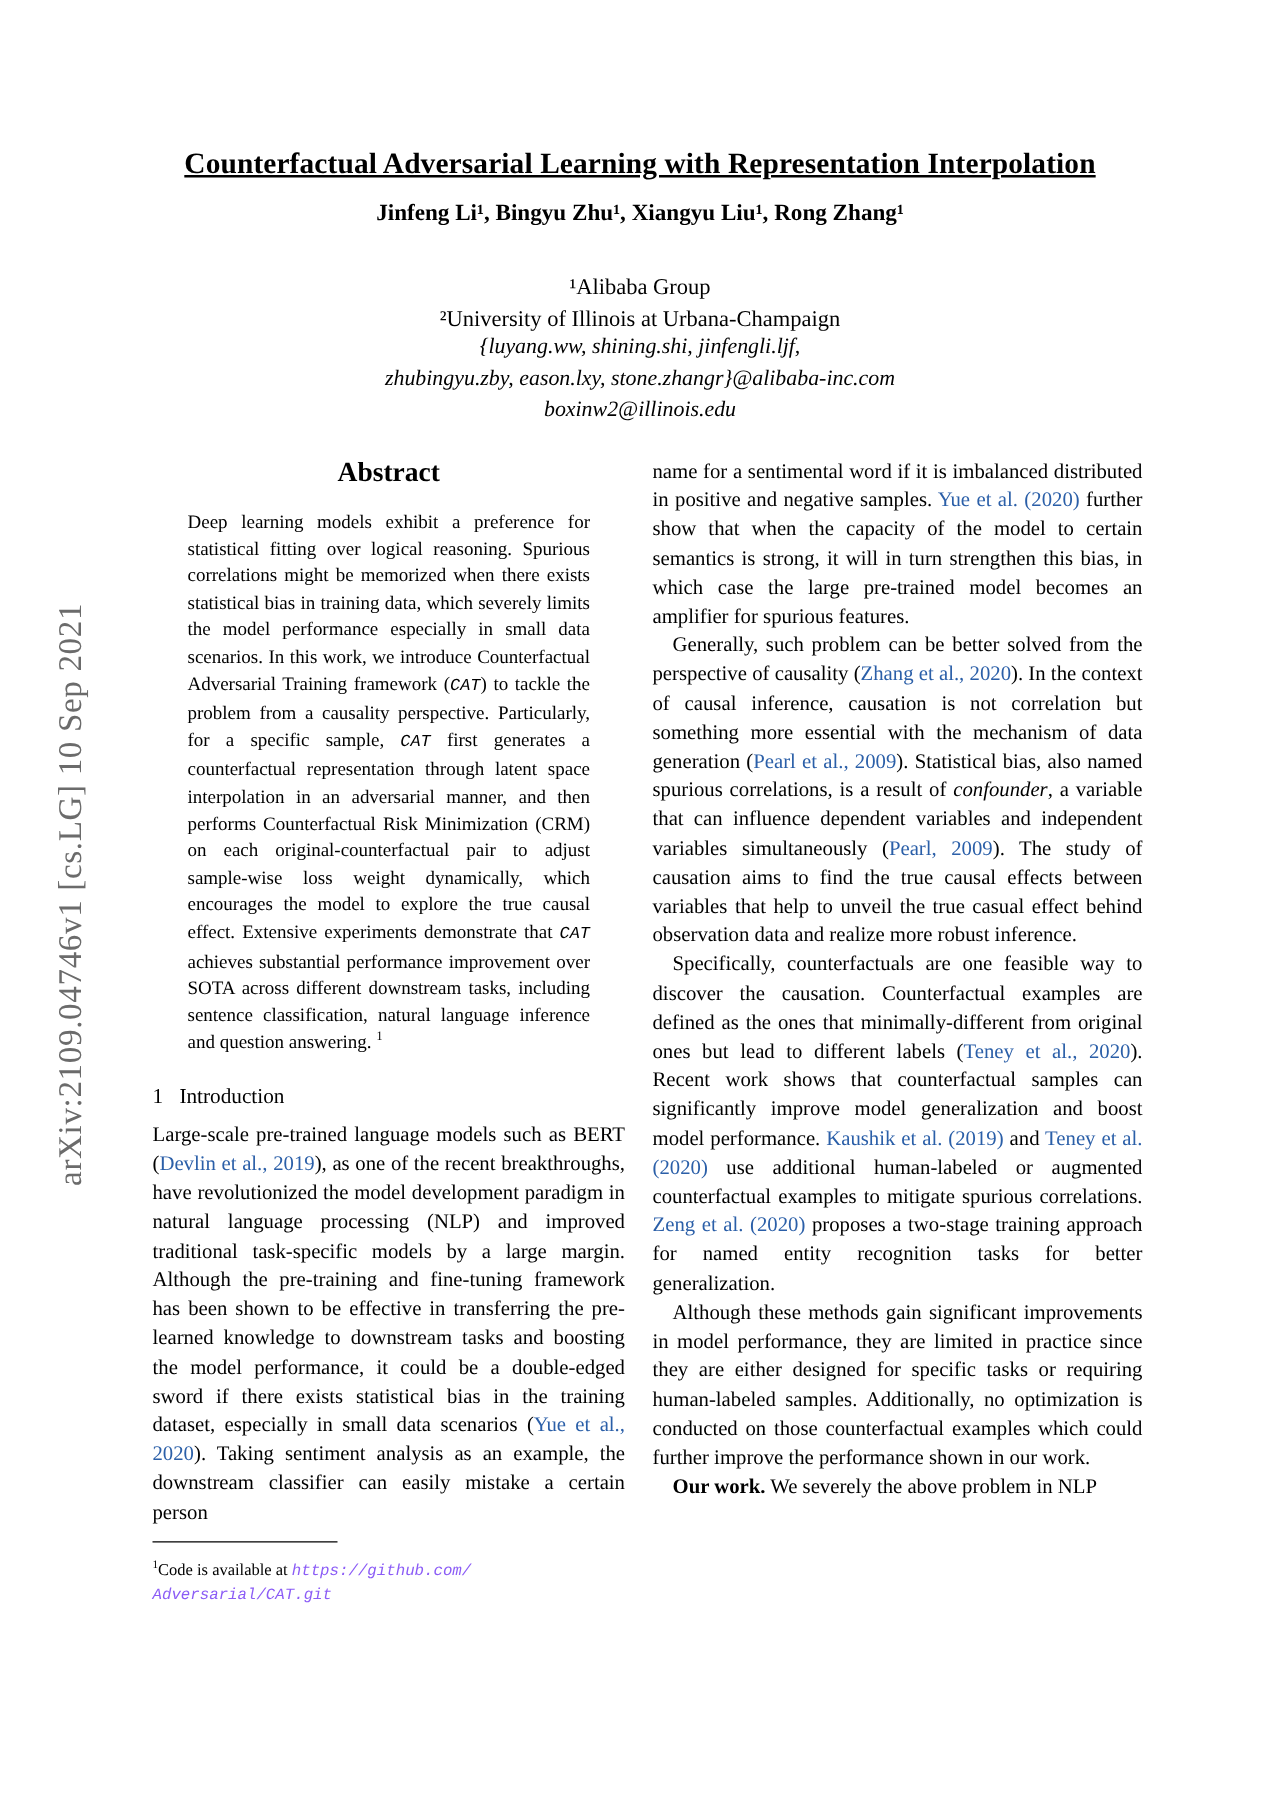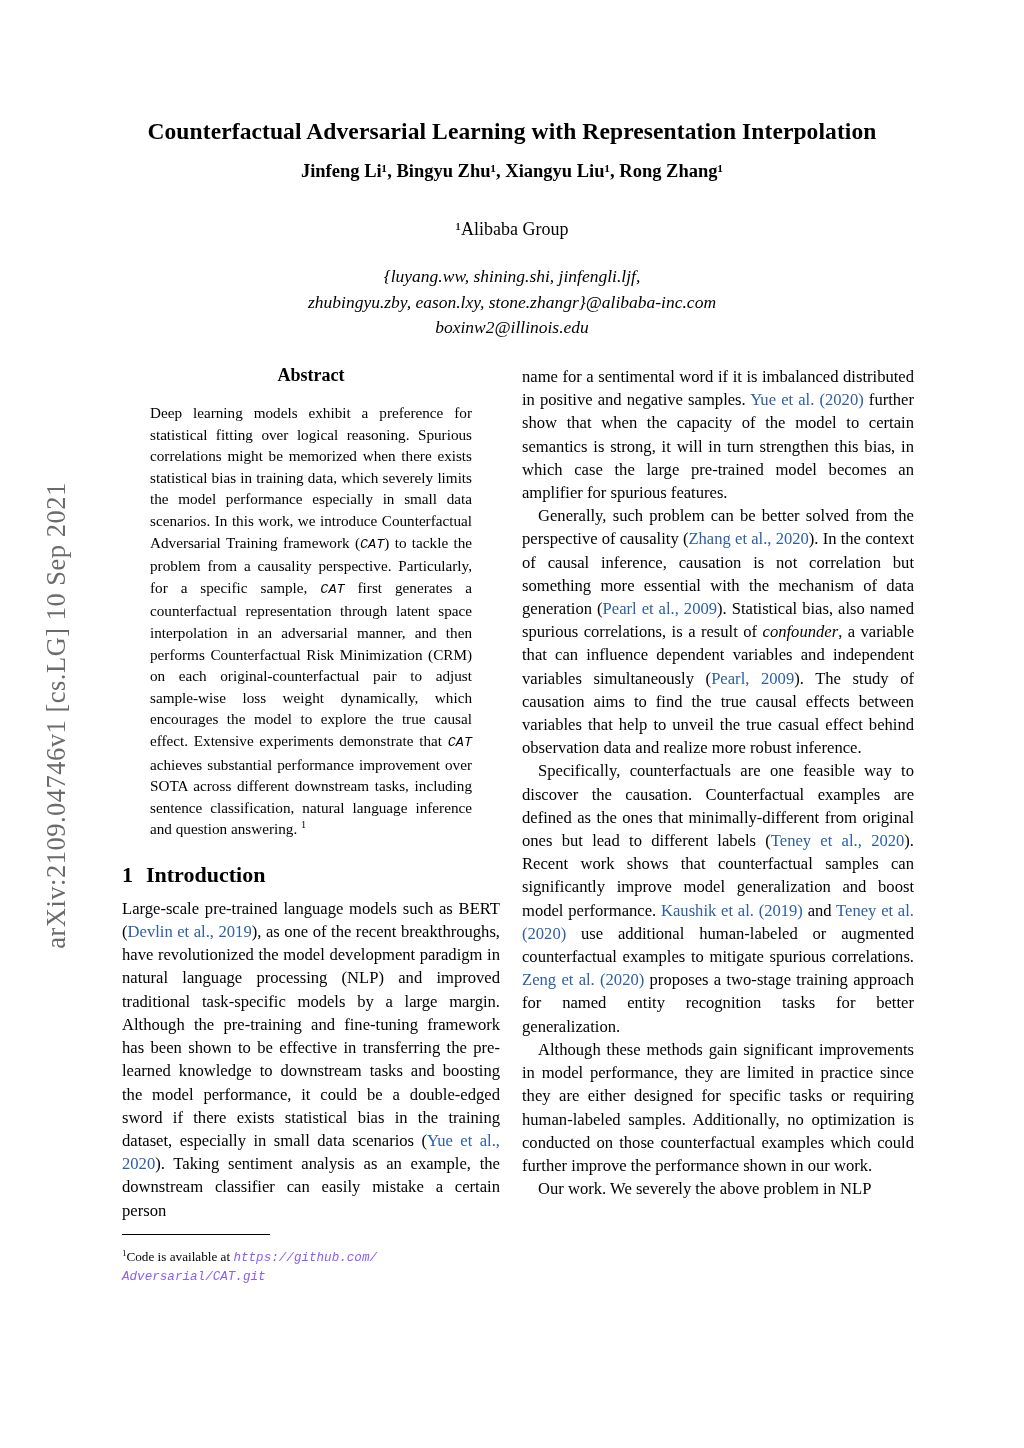--- a/index.html
+++ b/index.html
@@ -41,20 +41,21 @@
   
   .title {
     position: absolute;
     top: 118px;
     left: 110px;
     width: 804px;
     text-align: center;
     font-size: 23.5px;
     font-weight: bold;
     letter-spacing: 0.1px;
+    text-decoration: underline;
   }
   .authors {
     position: absolute;
     top: 158px;
     left: 110px;
     width: 804px;
     text-align: center;
     font-size: 18.5px;
     font-weight: bold;
     line-height: 27px;
@@ -89,42 +90,42 @@
   }
   .col-right {
     position: absolute;
     top: 365px;
     left: 522px;
     width: 392px;
   }
 
   .abstract-head {
     text-align: center;
-    font-size: 18px;
+    font-size: 22px;
     font-weight: bold;
     margin: 0 0 16px 0;
   }
   .abstract-body {
     width: 322px;
     margin-left: 28px;
     font-size: 15.2px;
     line-height: 21.6px;
     text-align: justify;
     text-justify: inter-word;
     hyphens: auto;
   }
   .mono {
     font-family: "Liberation Mono", monospace;
     font-size: 13.5px;
     font-style: italic;
   }
 
   .sec-head {
-    font-size: 22px;
-    font-weight: bold;
+    font-size: 17px;
+    font-weight: normal;
     margin: 22px 0 9px 0;
   }
   .sec-head .num { margin-right: 13px; }
 
   .body-text {
     font-size: 16.6px;
     line-height: 23.2px;
     text-align: justify;
     text-justify: inter-word;
     hyphens: auto;
@@ -141,37 +142,38 @@
     margin: 12px 0 7px 0;
   }
   .footnote {
     font-size: 13.2px;
     line-height: 18.5px;
     text-align: justify;
   }
   .footnote .mono { font-size: 12.6px; }
   .right-para-indent { text-indent: 16px; }
   .nohang { text-indent: 0; }
-  b.run-in { font-weight: normal; }
+  b.run-in { font-weight: bold; }
 </style>
 </head>
 <body>
 
 <div class="page">
 
   <div class="arxiv-stamp">arXiv:2109.04746v1  [cs.LG]  10 Sep 2021</div>
 
   <div class="title">Counterfactual Adversarial Learning with Representation Interpolation</div>
 
   <div class="authors">
     <div>Jinfeng Li¹, Bingyu Zhu¹, Xiangyu Liu¹, Rong Zhang¹</div>
   </div>
 
   <div class="affil">
     <div>¹Alibaba Group</div>
+    <div>²University of Illinois at Urbana-Champaign</div>
   </div>
 
   <div class="emails">
     <div>{luyang.ww, shining.shi, jinfengli.ljf,</div>
     <div>zhubingyu.zby, eason.lxy, stone.zhangr}@alibaba-inc.com</div>
     <div>boxinw2@illinois.edu</div>
   </div>
 
   <div class="col-left">
 

